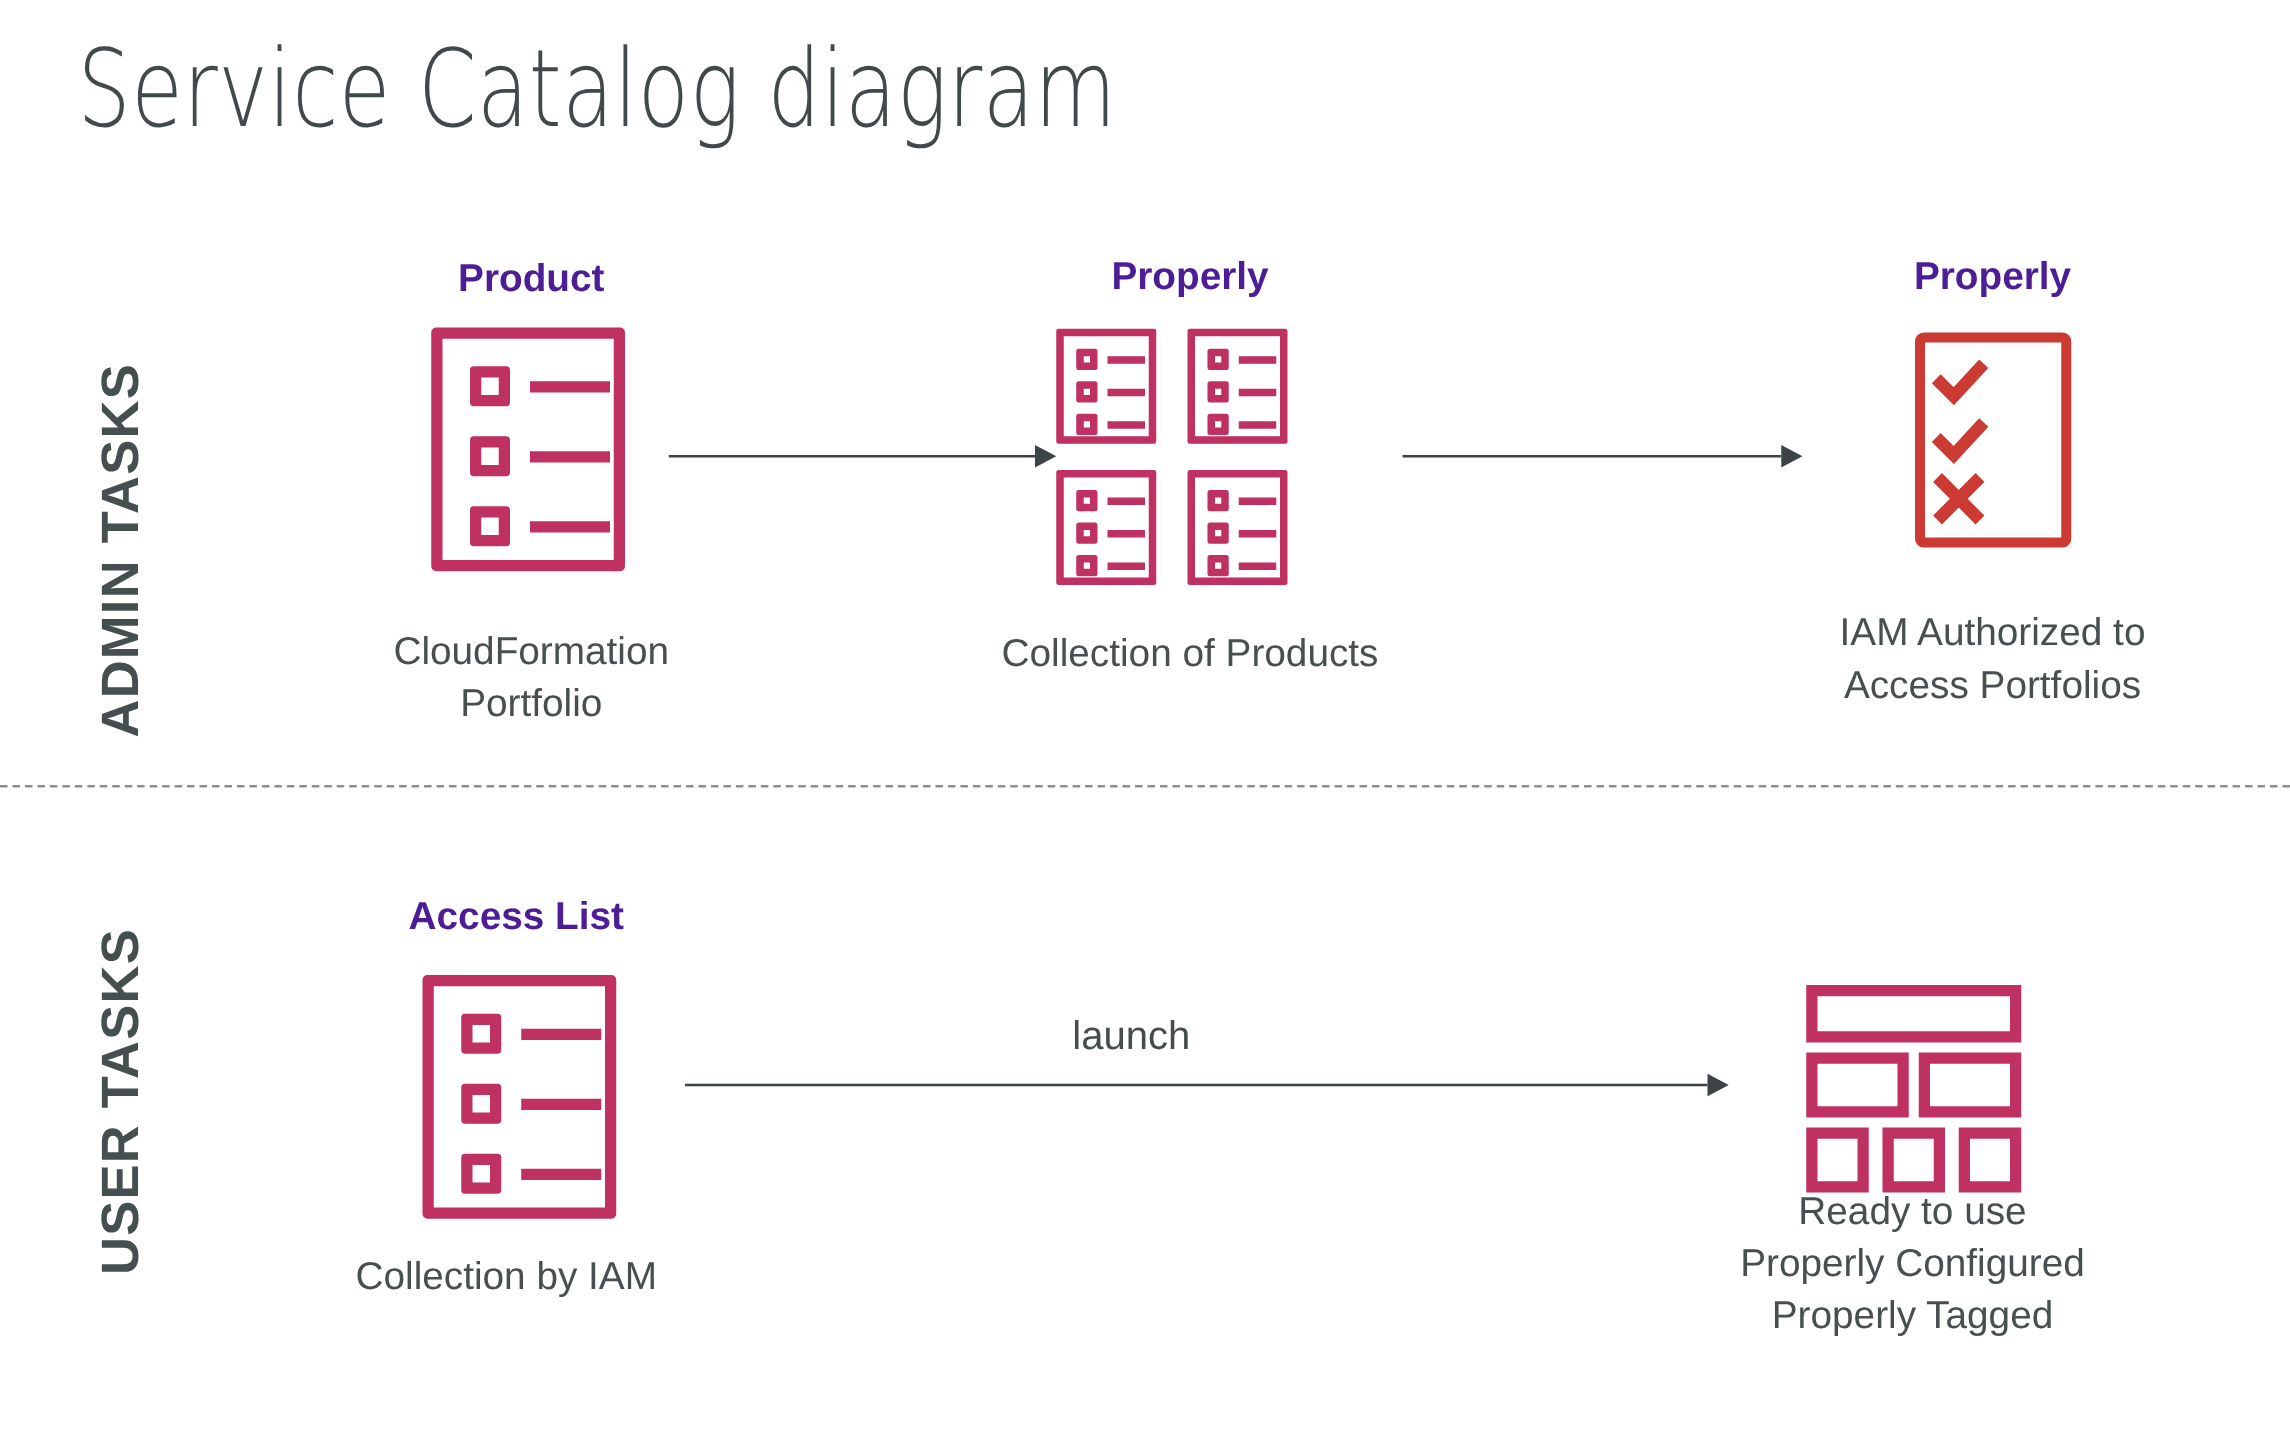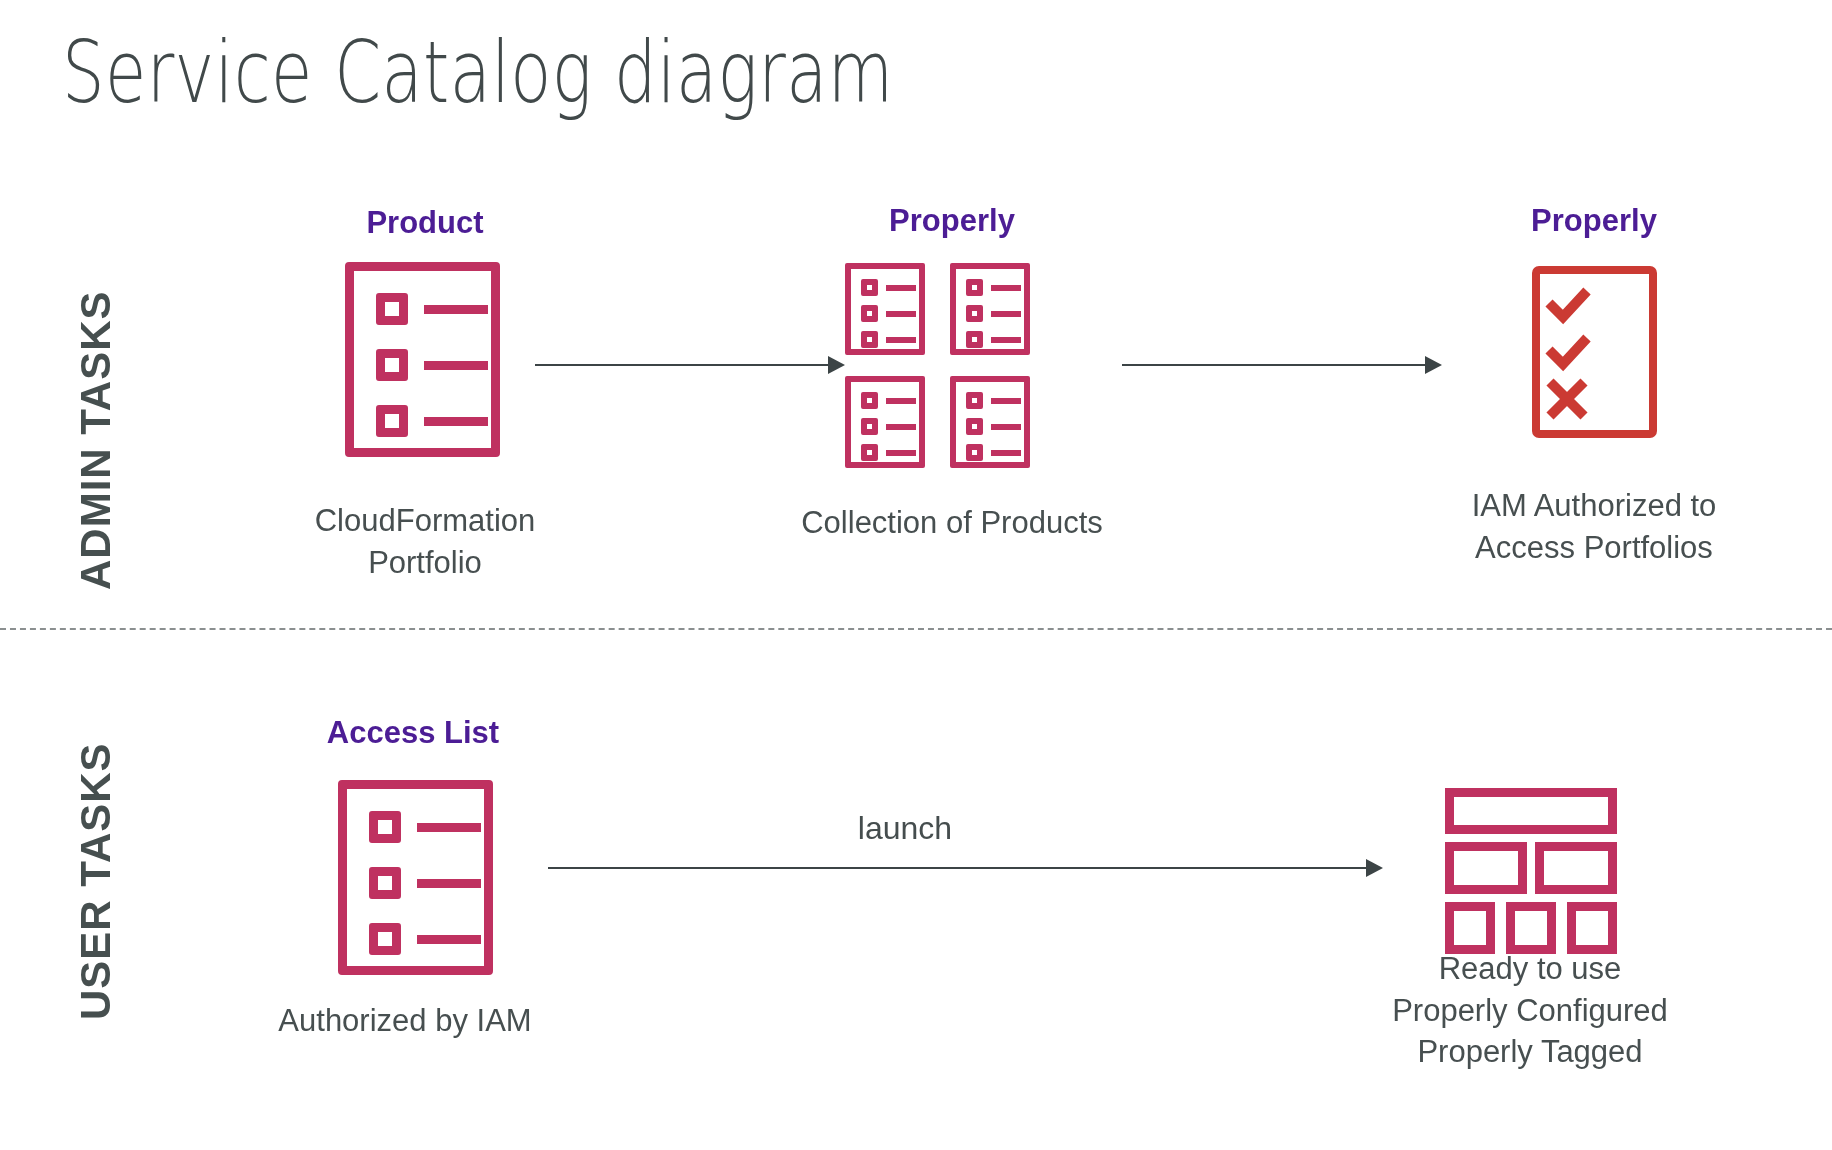--- a/index.html
+++ b/index.html
@@ -308,21 +308,21 @@
       <div class="box" style="width:32px;height:32px;border-width:9px;border-radius:3px;"></div>
       <div class="bar" style="width:64px;height:9px;margin-left:16px;"></div>
     </div>
     <div class="row" style="left:22px; top:134px;">
       <div class="box" style="width:32px;height:32px;border-width:9px;border-radius:3px;"></div>
       <div class="bar" style="width:64px;height:9px;margin-left:16px;"></div>
     </div>
   </div>
 
   <div class="caption" style="left:405px; top:1000px;">
-    <div>Authorized by IAM</div>
+    <div>Collection by IAM</div>
   </div>
 
   <div class="arrow-label" style="left:905px; top:810px;">launch</div>
 
   <div class="arrow" style="left:548px; top:858px; width:835px;">
     <div class="shaft" style="width:818px;"></div>
     <div class="head" style="left:818px;"></div>
   </div>
 
 

